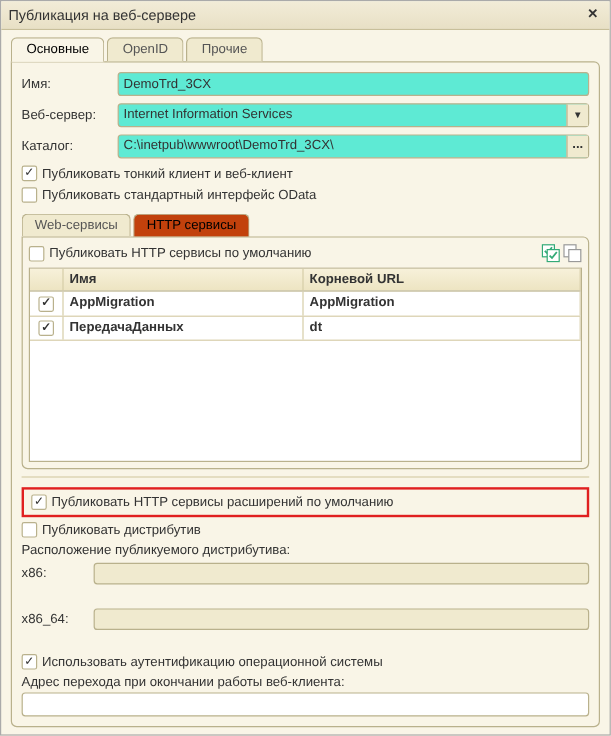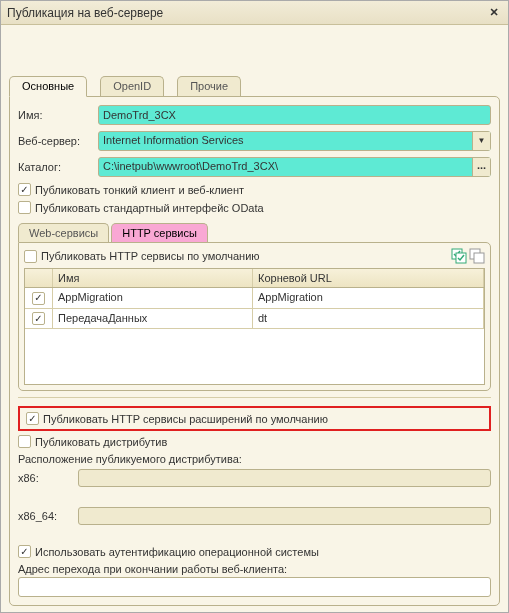--- a/index.html
+++ b/index.html
@@ -48,24 +48,23 @@
     border: 1px solid #b9b18c;
     border-radius: 4px;
     height: 22px;
     font-size: 11px;
     cursor: pointer;
     color: #333;
   }
   .btn-gap { height: 16px; }
   .tabs {
     display: flex;
-    gap: 13px;
+    gap: 2px;
     position: relative;
     z-index: 1;
-    margin-top: 45px;
   }
   .tab {
     padding: 3px 12px;
     border: 1px solid #b9b18c;
     border-bottom: none;
     border-radius: 5px 5px 0 0;
     background: #f0eacf;
     cursor: pointer;
     color: #555;
   }
@@ -152,21 +151,21 @@
   .sub-tab {
     padding: 3px 10px;
     border: 1px solid #b9b18c;
     border-bottom: none;
     border-radius: 5px 5px 0 0;
     background: #f0eacf;
     cursor: pointer;
     color: #555;
   }
   .sub-tab.active {
-    background: #f9a8d4;
+    background: #c2410c;
     color: #000;
     margin-bottom: -1px;
     border-bottom: 1px solid #f9f5e7;
   }
   .sub-panel {
     border: 1px solid #b9b18c;
     border-radius: 0 5px 5px 5px;
     padding: 5px;
     display: flex;
     flex-direction: column;
@@ -194,20 +193,21 @@
   .thead {
     display: flex;
     background: linear-gradient(#f7f1da, #ede4c2);
     border-bottom: 1px solid #b9b18c;
   }
   .th, .td {
     padding: 3px 5px;
     border-right: 1px solid #d6cda8;
     overflow: hidden;
     white-space: nowrap;
+    font-weight: bold;
   }
   .col-chk { width: 28px; text-align: center; }
   .col-name { width: 200px; }
   .col-root { flex: 1; }
   .tbody { flex: 1; overflow: auto; }
   .trow { display: flex; border-bottom: 1px solid #d6cda8; }
   .sep { height: 1px; background: #d6cda8; margin: 6px 0; }
   .highlight-box {
     border: 2px solid #e02020;
     padding: 4px 6px;

